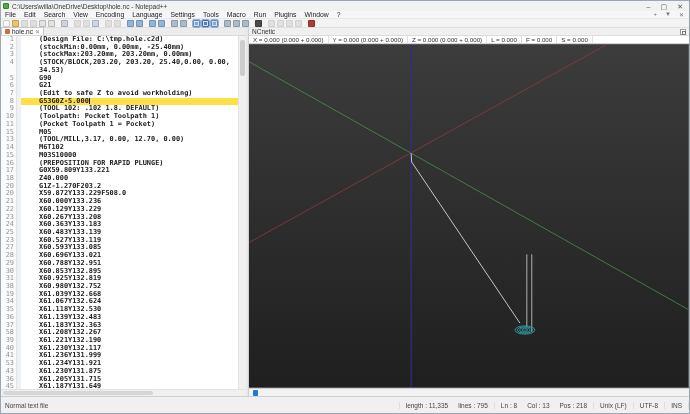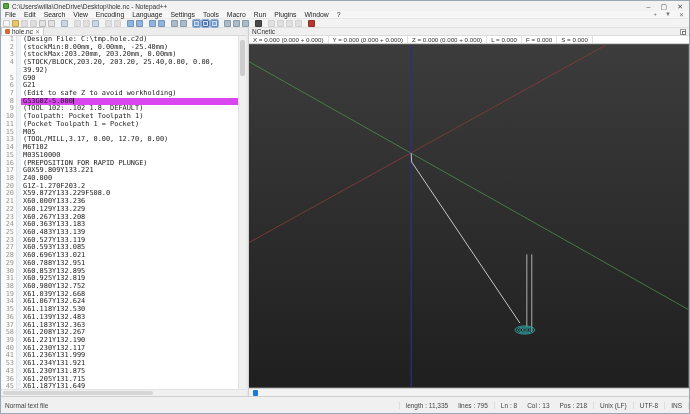--- a/index.html
+++ b/index.html
@@ -48,22 +48,22 @@
     display:flex; align-items:center; padding:0 3px; gap:2px; font-size:6.5px; }
   .tab-icon { width:5px; height:5px; background:#d4693c; border-radius:1px; }
   .tab-close { color:#888; font-size:6px; }
   .editor-body { flex:1 1 auto; display:flex; min-height:0; }
   .code-area { flex:1 1 auto; overflow:hidden; background:#fff;
     font-family:"DejaVu Sans Mono","Liberation Mono",monospace; font-size:6.9px; }
   .crow { display:flex; height:7.72px; line-height:7.8px; white-space:pre; }
   .crow .ln { width:16px; flex:0 0 auto; text-align:right; padding-right:2px;
     color:#949494; background:#fbfbfb; border-right:1px solid #e4e4e4; }
   .crow .mg { width:4px; flex:0 0 auto; background:#eef1f6; }
-  .crow .txt { flex:1 1 auto; padding-left:2px; color:#1a1a1a; overflow:hidden; }
-  .crow.cur .txt { background:#d946ef; }
+  .crow .txt { flex:1 1 auto; padding-left:18px; color:#1a1a1a; overflow:hidden;font-weight:bold; }
+  .crow.cur .txt { background:#fde047; }
   .caret { display:inline-block; width:1px; height:6px; background:#111;
     vertical-align:-1px; }
   .vscroll { width:8px; flex:0 0 auto; background:#f0f0f0;
     border-left:1px solid #e2e2e2; position:relative; }
   .vthumb { position:absolute; left:1px; top:4px; width:5px; height:36px;
     background:#cdcdcd; border-radius:2px; }
   .hscroll { height:7px; flex:0 0 auto; background:#f0f0f0;
     border-top:1px solid #e2e2e2; position:relative; }
   .hthumb { position:absolute; left:2px; top:1px; width:150px; height:4px;
     background:#d6d6d6; border-radius:2px; }
@@ -181,21 +181,21 @@
           <span>hole.nc</span>
           <span class="tab-close">✕</span>
         </div>
       </div>
       <div class="editor-body">
         <div class="code-area" id="codeArea">
             <div class="crow"><span class="ln">1</span><span class="mg"></span><span class="txt">(Design File: C:\tmp.hole.c2d)</span></div>
             <div class="crow"><span class="ln">2</span><span class="mg"></span><span class="txt">(stockMin:0.00mm, 0.00mm, -25.40mm)</span></div>
             <div class="crow"><span class="ln">3</span><span class="mg"></span><span class="txt">(stockMax:203.20mm, 203.20mm, 0.00mm)</span></div>
             <div class="crow"><span class="ln">4</span><span class="mg"></span><span class="txt">(STOCK/BLOCK,203.20, 203.20, 25.40,0.00, 0.00,</span></div>
-            <div class="crow"><span class="ln"></span><span class="mg"></span><span class="txt">39.92)</span></div>
+            <div class="crow"><span class="ln"></span><span class="mg"></span><span class="txt">34.53)</span></div>
             <div class="crow"><span class="ln">5</span><span class="mg"></span><span class="txt">G90</span></div>
             <div class="crow"><span class="ln">6</span><span class="mg"></span><span class="txt">G21</span></div>
             <div class="crow"><span class="ln">7</span><span class="mg"></span><span class="txt">(Edit to safe Z to avoid workholding)</span></div>
             <div class="crow cur"><span class="ln">8</span><span class="mg"></span><span class="txt">G53G0Z-5.000<span class="caret"></span></span></div>
             <div class="crow"><span class="ln">9</span><span class="mg"></span><span class="txt">(TOOL 102: .102 1.8. DEFAULT)</span></div>
             <div class="crow"><span class="ln">10</span><span class="mg"></span><span class="txt">(Toolpath: Pocket Toolpath 1)</span></div>
             <div class="crow"><span class="ln">11</span><span class="mg"></span><span class="txt">(Pocket Toolpath 1 = Pocket)</span></div>
             <div class="crow"><span class="ln">15</span><span class="mg"></span><span class="txt">M05</span></div>
             <div class="crow"><span class="ln">13</span><span class="mg"></span><span class="txt">(TOOL/MILL,3.17, 0.00, 12.70, 0.00)</span></div>
             <div class="crow"><span class="ln">14</span><span class="mg"></span><span class="txt">M6T102</span></div>

